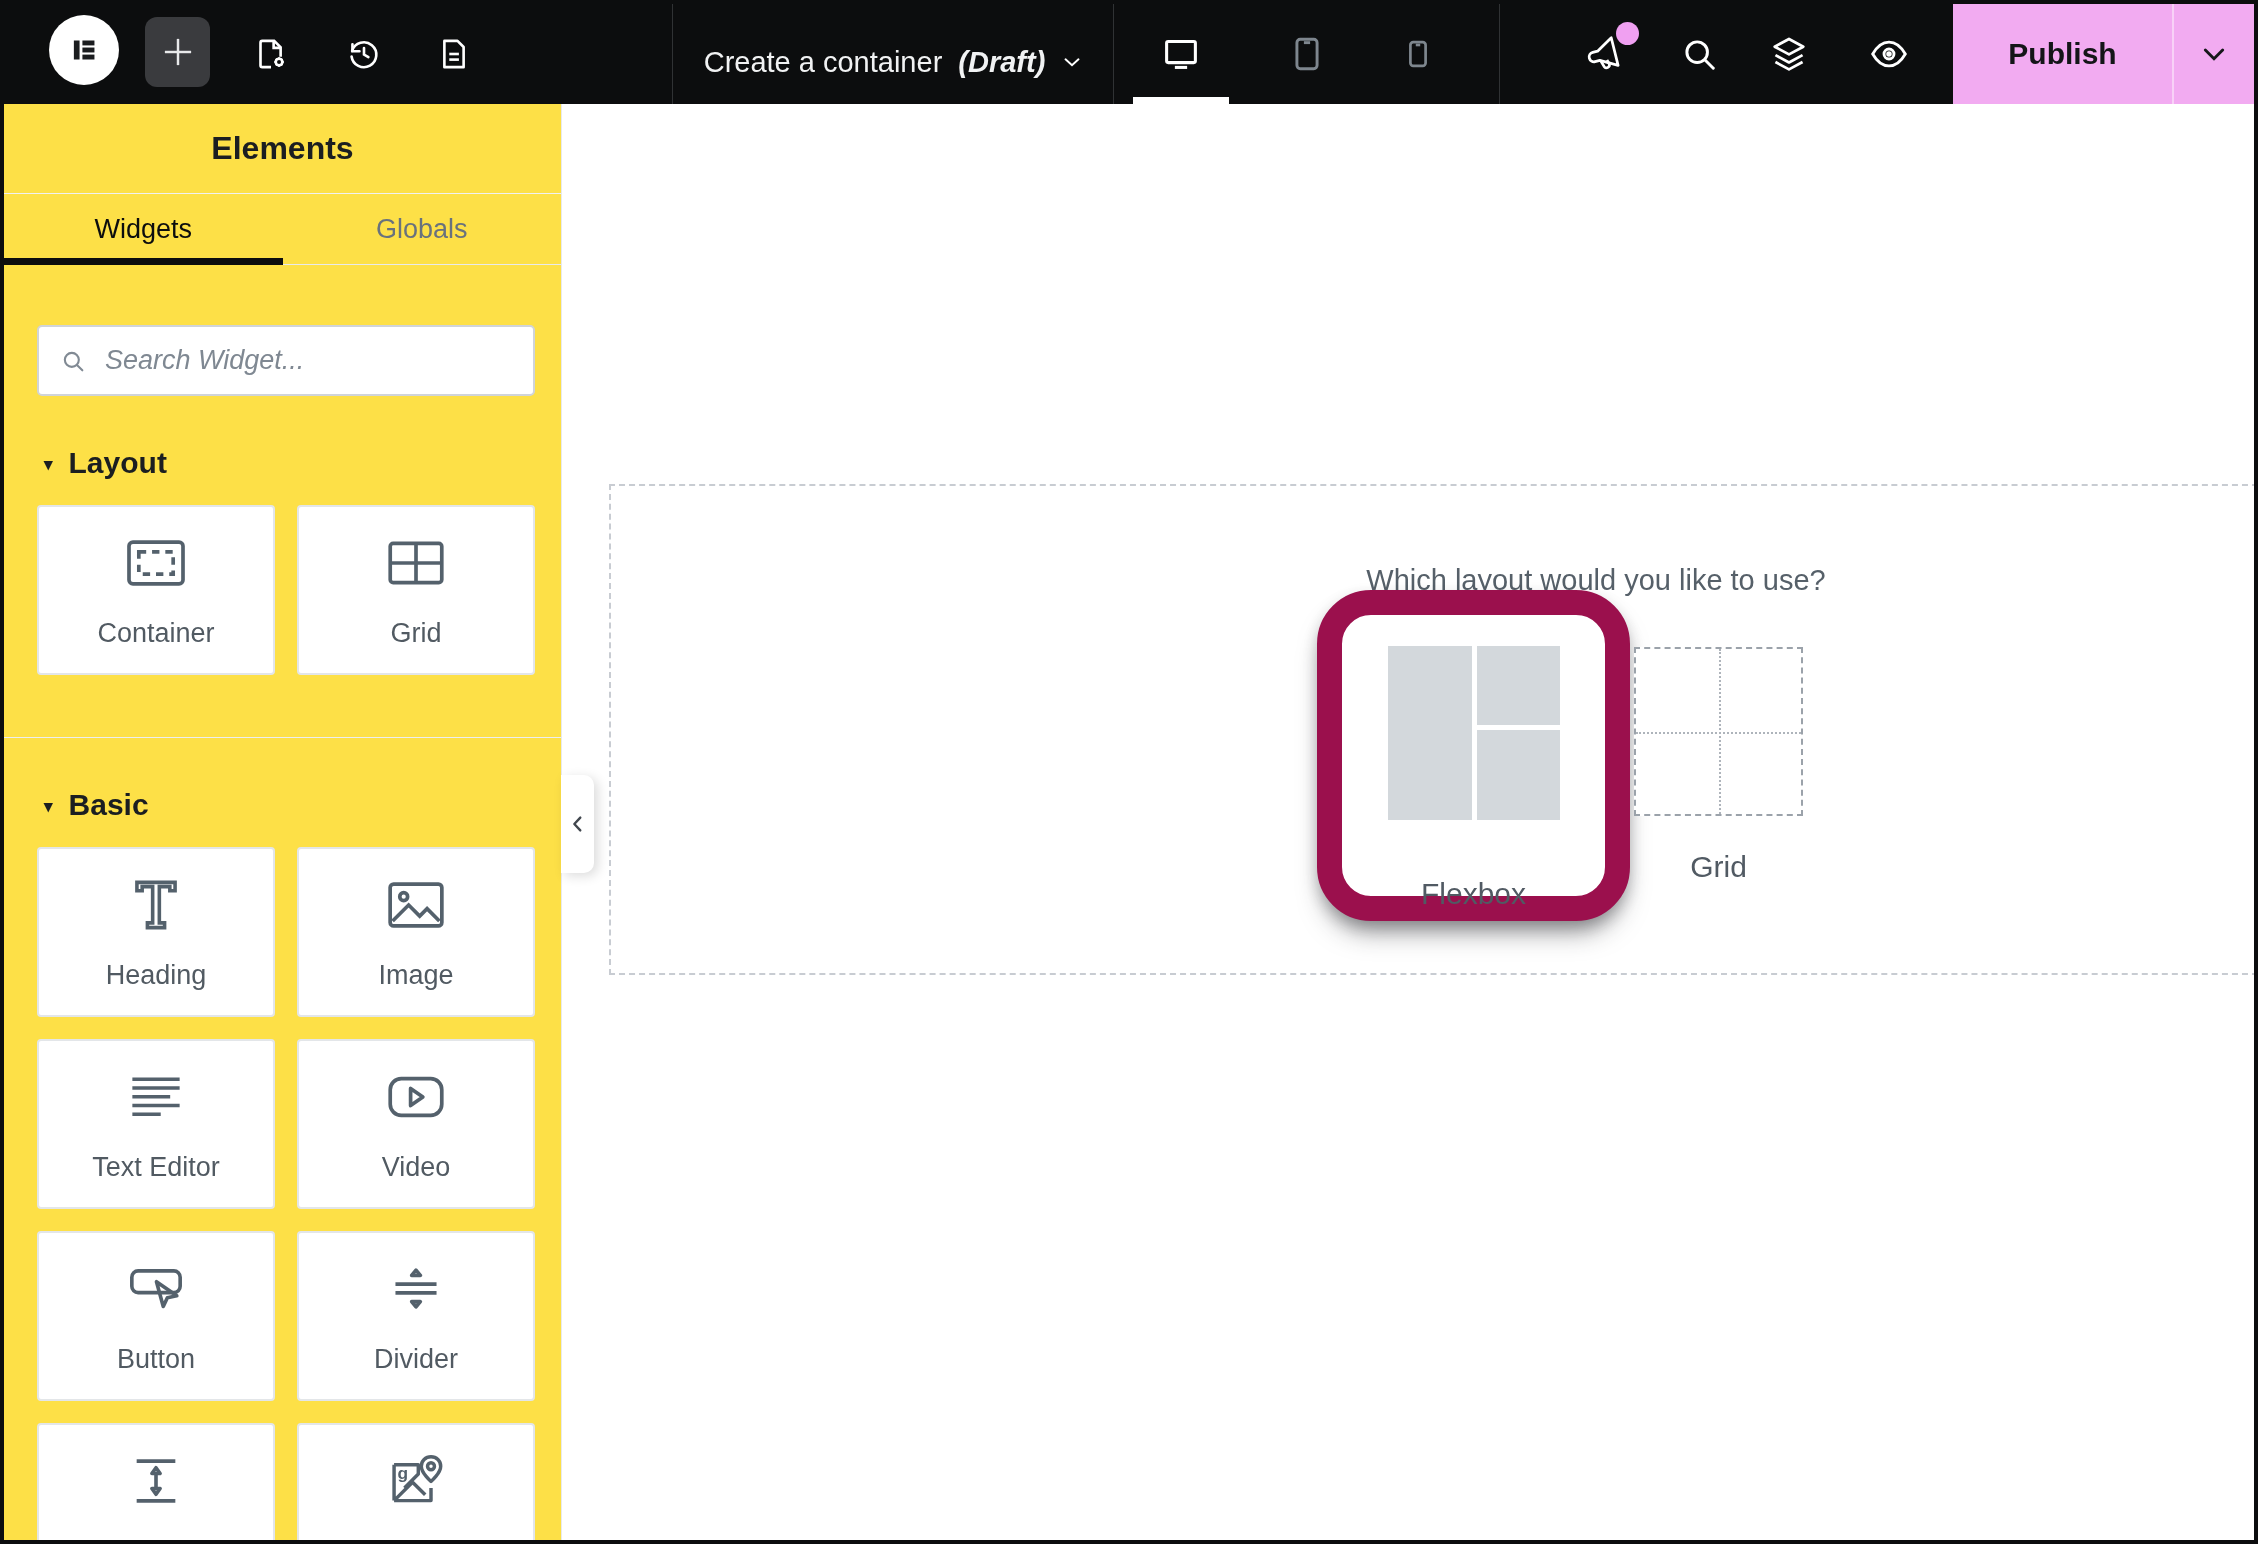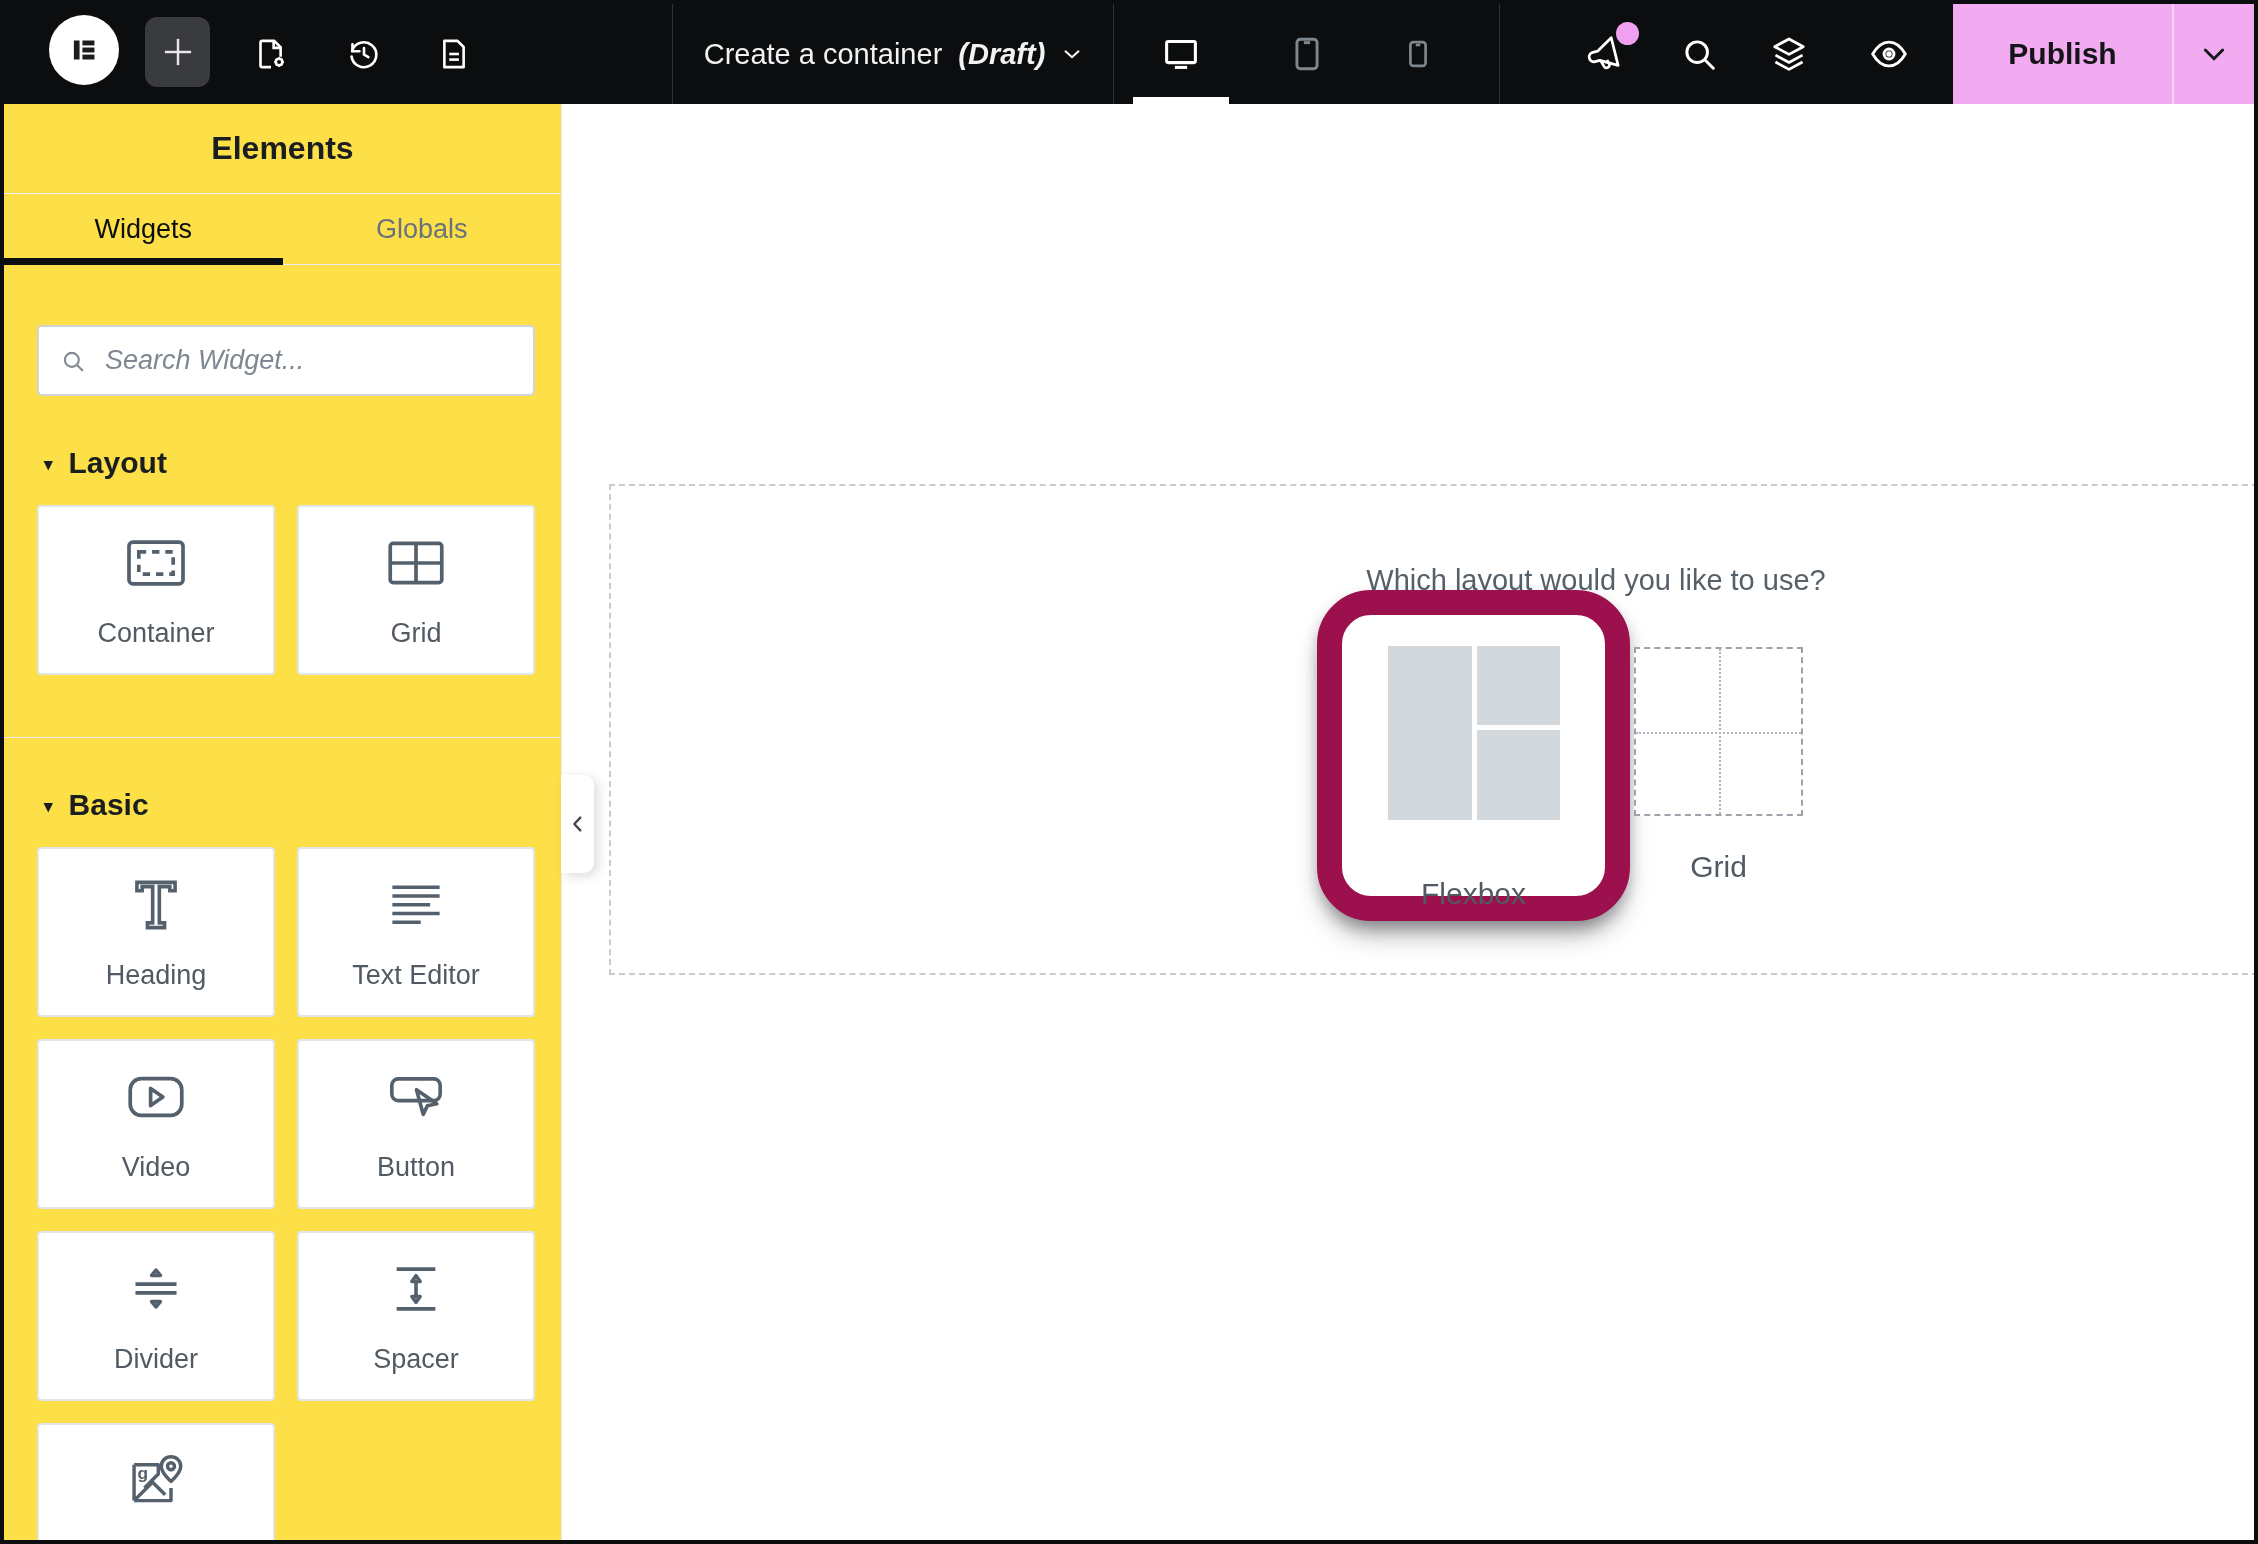--- a/index.html
+++ b/index.html
@@ -9,21 +9,21 @@
     border:4px solid #0c0d0e;background:#ffffff;
     font-family:"Liberation Sans",sans-serif;
   }
   
   .topbar{position:absolute;left:0;top:0;width:2250px;height:100px;background:#0c0d0e;}
   .tb-abs{position:absolute;}
   .logo-circle{left:45px;top:11px;width:70px;height:70px;border-radius:50%;background:#ffffff;display:flex;align-items:center;justify-content:center;}
   .add-btn{left:141px;top:13px;width:65px;height:70px;border-radius:12px;background:#3a3b3e;display:flex;align-items:center;justify-content:center;}
   .tb-iconbtn{width:52px;height:52px;top:24px;display:flex;align-items:center;justify-content:center;}
   .tb-divider{top:0;width:1px;height:100px;background:#303234;}
-  .doc-title{left:672px;top:0;width:437px;height:100px;display:flex;align-items:center;justify-content:center;gap:14px;color:#f1f2f3;font-size:29px;font-weight:500;white-space:nowrap;}
+  .doc-title{left:672px;top:8px;width:437px;height:100px;display:flex;align-items:center;justify-content:center;gap:14px;color:#f1f2f3;font-size:29px;font-weight:500;white-space:nowrap;}
   .doc-title .draft{font-style:italic;margin-left:2px;font-weight:bold;}
   .device-underline{left:1129px;bottom:0;width:96px;height:7px;background:#ffffff;}
   .publish-wrap{left:1949px;top:0;width:301px;height:100px;background:#f2abf1;display:flex;align-items:stretch;}
   .publish-main{width:219px;display:flex;align-items:center;justify-content:center;font-size:30px;font-weight:700;color:#141518;}
   .publish-sep{width:2px;background:rgba(255,255,255,.45);}
   .publish-arrow{flex:1;display:flex;align-items:center;justify-content:center;}
   .dot{position:absolute;left:1612px;top:18px;width:23px;height:23px;border-radius:50%;background:#f0a0f1;}
   
   .sidebar{position:absolute;left:0;top:100px;width:558px;height:1436px;background:#fde047;border-right:1px solid #e8eaec;}
   .sb-title{height:90px;display:flex;align-items:center;justify-content:center;font-size:32px;font-weight:700;color:#1b1e21;border-bottom:1px solid #f0f1f3;}
@@ -279,20 +279,30 @@
           <div class="widget-card">
     <span class="w-icon">
               <svg width="58" height="62" viewBox="0 0 24 26" fill="none" stroke="#54616c" stroke-width="1.5">
                 <path d="M4 3.5 H20 V7 H17.8 V5.3 H13.4 V20.5 H15.6 V22.5 H8.4 V20.5 H10.6 V5.3 H6.2 V7 H4 Z"></path>
               </svg>
             </span>
     <span class="w-label">Heading</span>
   </div>
           <div class="widget-card">
     <span class="w-icon">
+              <svg width="64" height="56" viewBox="0 0 26 22" fill="none" stroke="#54616c" stroke-width="1.5">
+                <rect x="2.5" y="2.5" width="21" height="17" rx="1.4"></rect>
+                <circle cx="8" cy="7.6" r="1.6"></circle>
+                <path d="M3.5 17.5 L10 11 L14.5 15.5 L17.5 12.5 L22.5 17.5"></path>
+              </svg>
+            </span>
+    <span class="w-label">Image</span>
+  </div>
+          <div class="widget-card">
+    <span class="w-icon">
               <svg width="62" height="52" viewBox="0 0 26 22" fill="none" stroke="#54616c" stroke-width="1.5">
                 <line x1="3" y1="3.5" x2="23" y2="3.5"></line>
                 <line x1="3" y1="7.2" x2="23" y2="7.2"></line>
                 <line x1="3" y1="10.9" x2="19" y2="10.9"></line>
                 <line x1="3" y1="14.6" x2="23" y2="14.6"></line>
                 <line x1="3" y1="18.3" x2="15" y2="18.3"></line>
               </svg>
             </span>
     <span class="w-label">Text Editor</span>
   </div>

